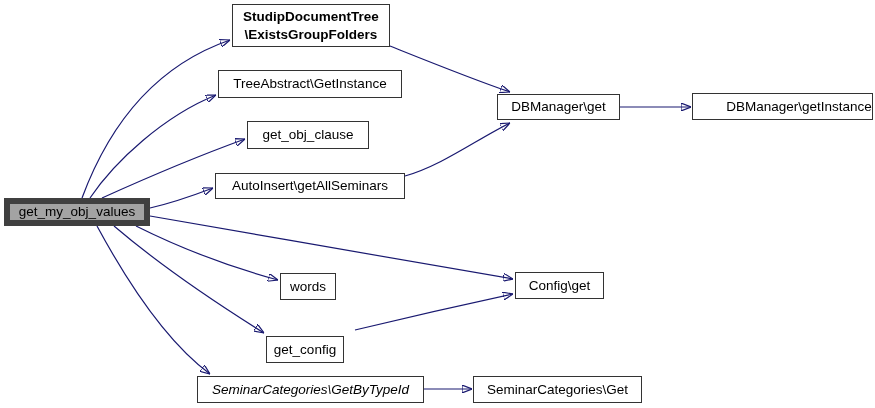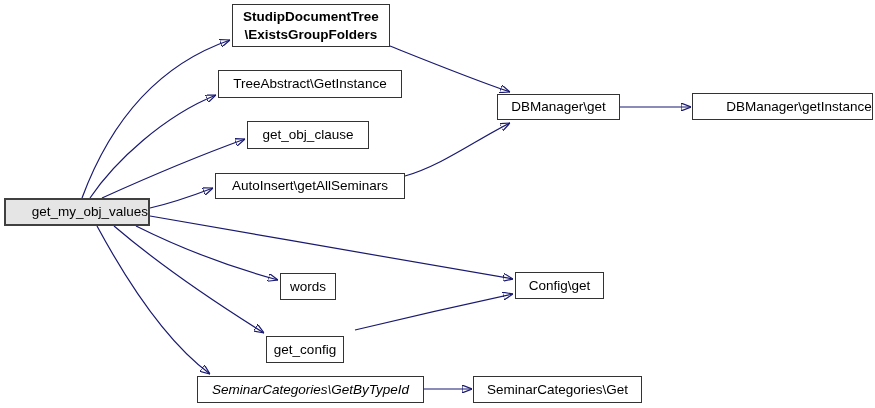--- a/index.html
+++ b/index.html
@@ -36,23 +36,22 @@
     background: #ffffff;
     border: 1px solid #333333;
     color: #000000;
     font-size: 13.5px;
     line-height: 1.3;
     text-align: center;
     white-space: nowrap;
     cursor: pointer;
   }
   .node.main {
-    background: #e5e5e5;
-    border: 2px solid #404040;
-    justify-content: flex-end;
+    background: #a3a3a3;
+    border: 6px solid #404040;
   }
   .node .lbl.multiline {
     white-space: pre-line;
   }
 </style>
 </head>
 <body>
 
 <div class="canvas">
 

